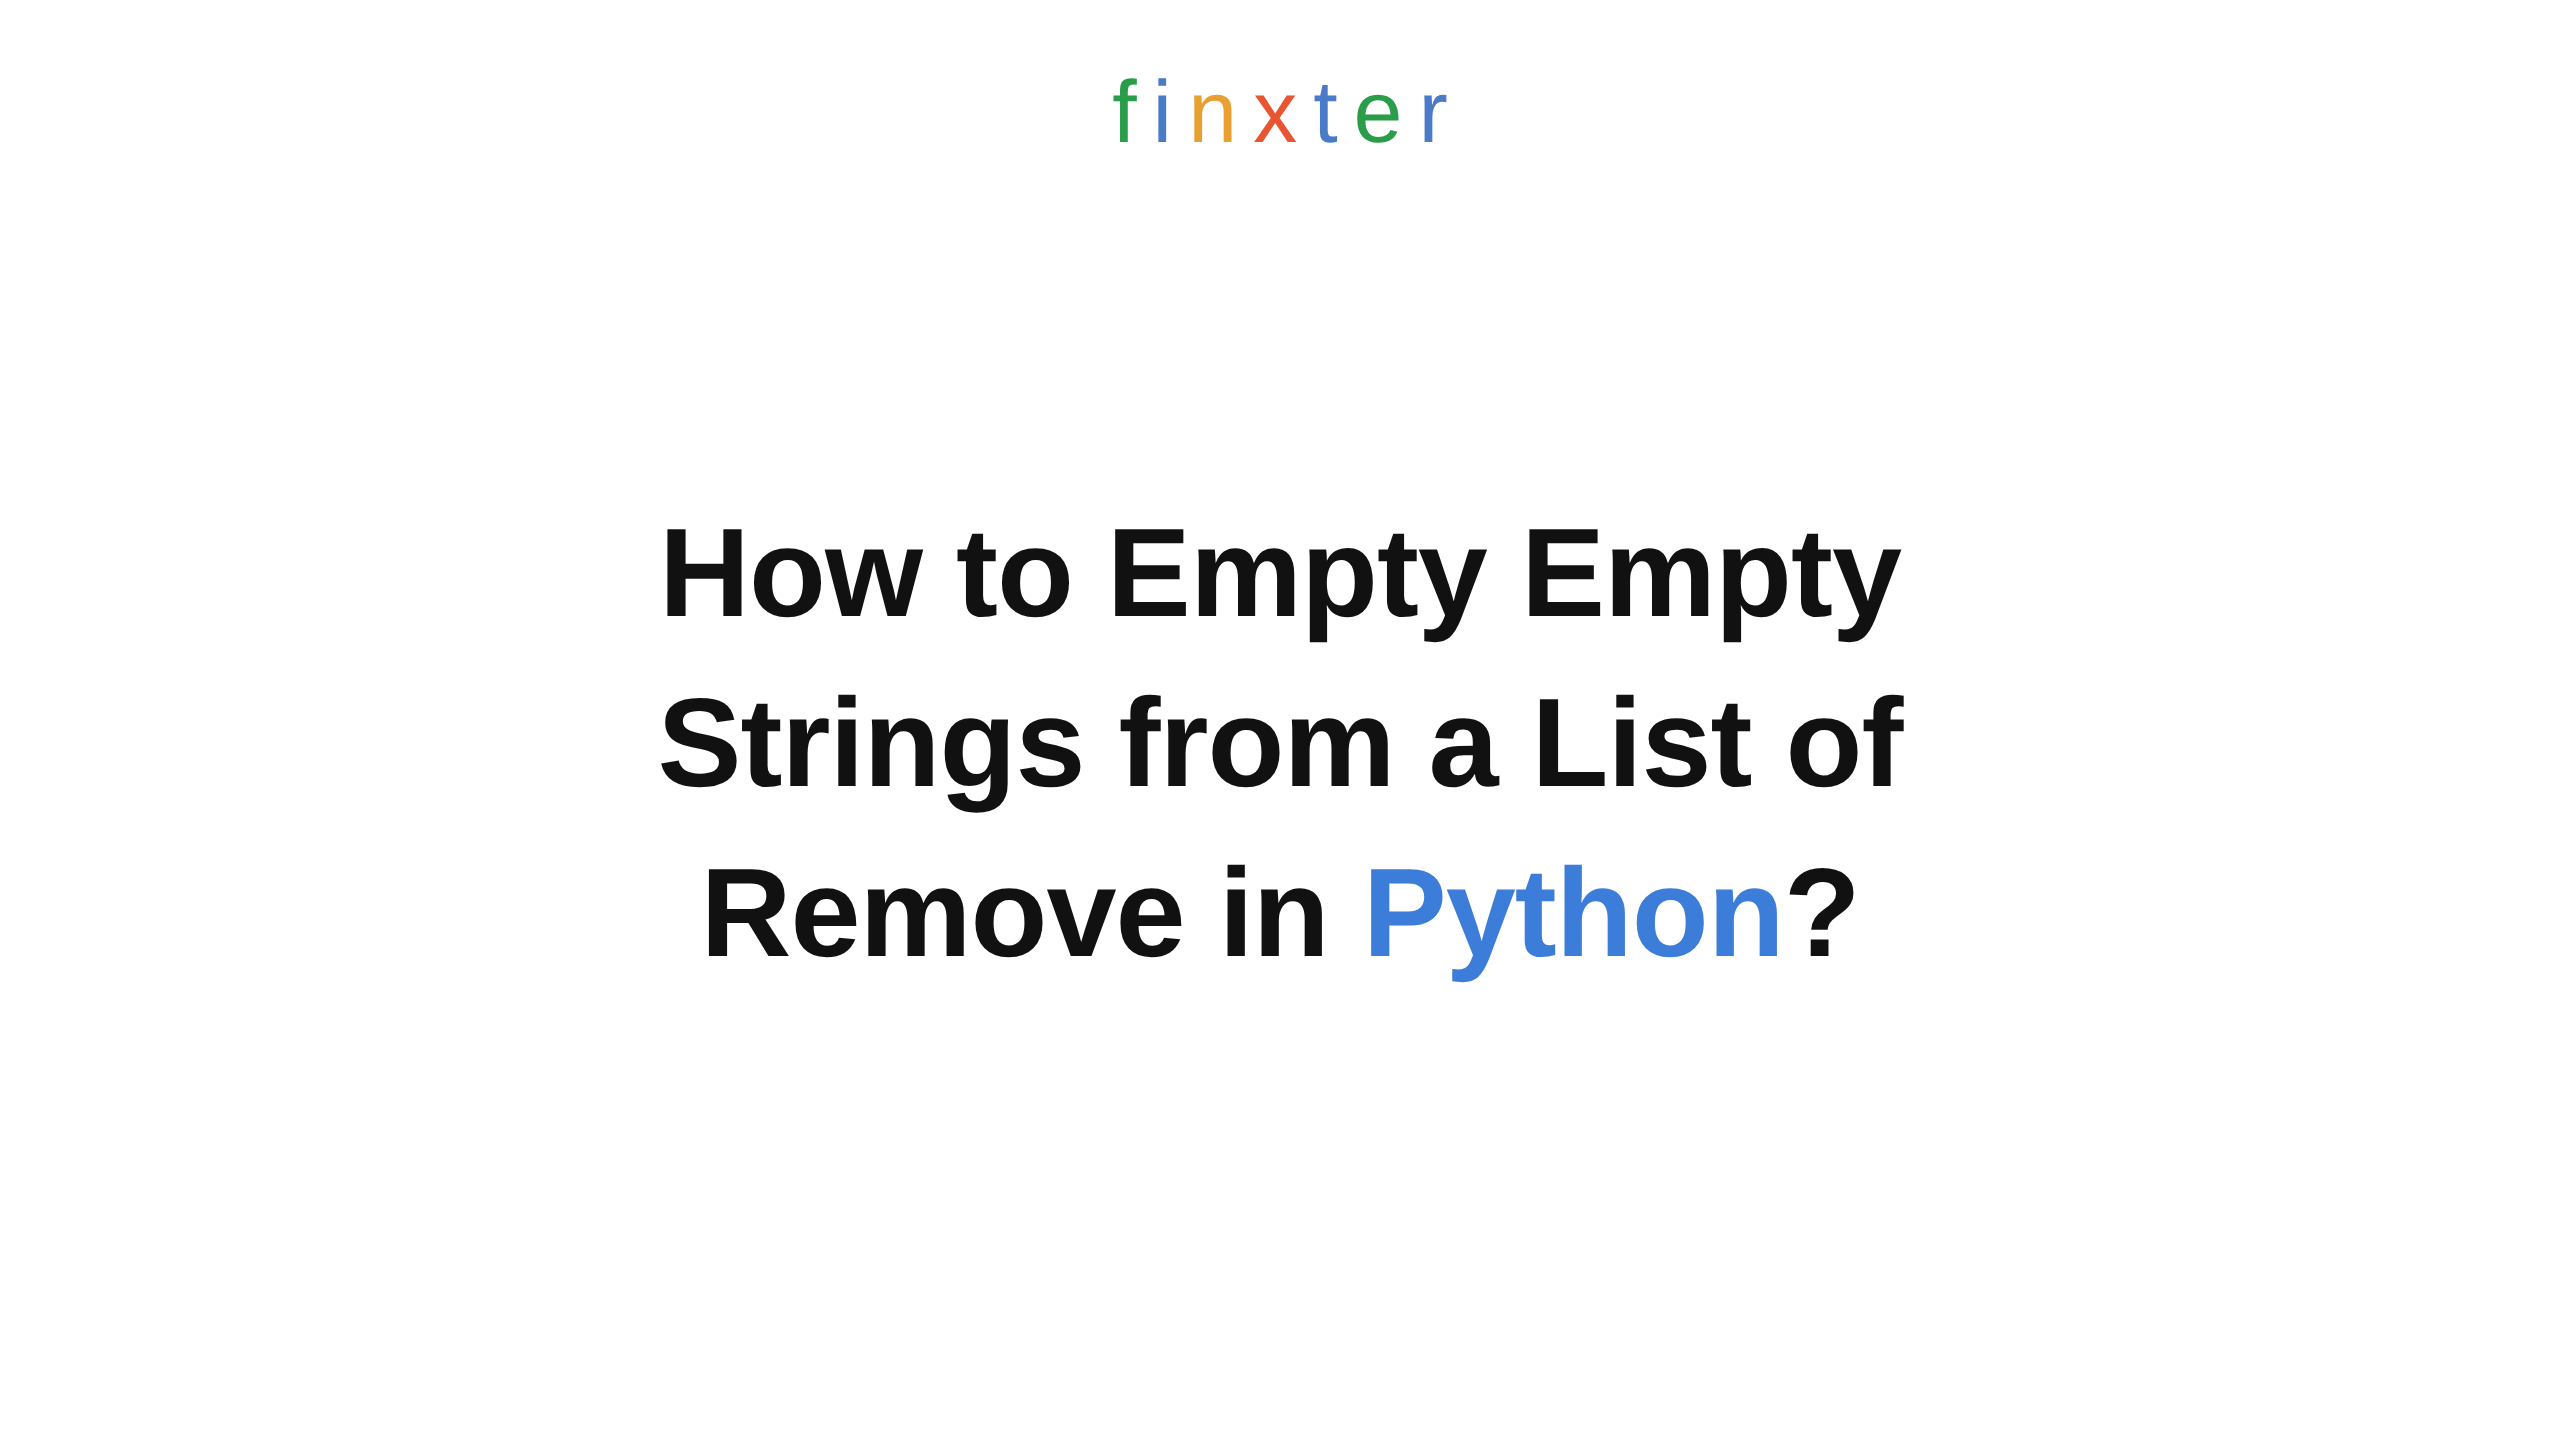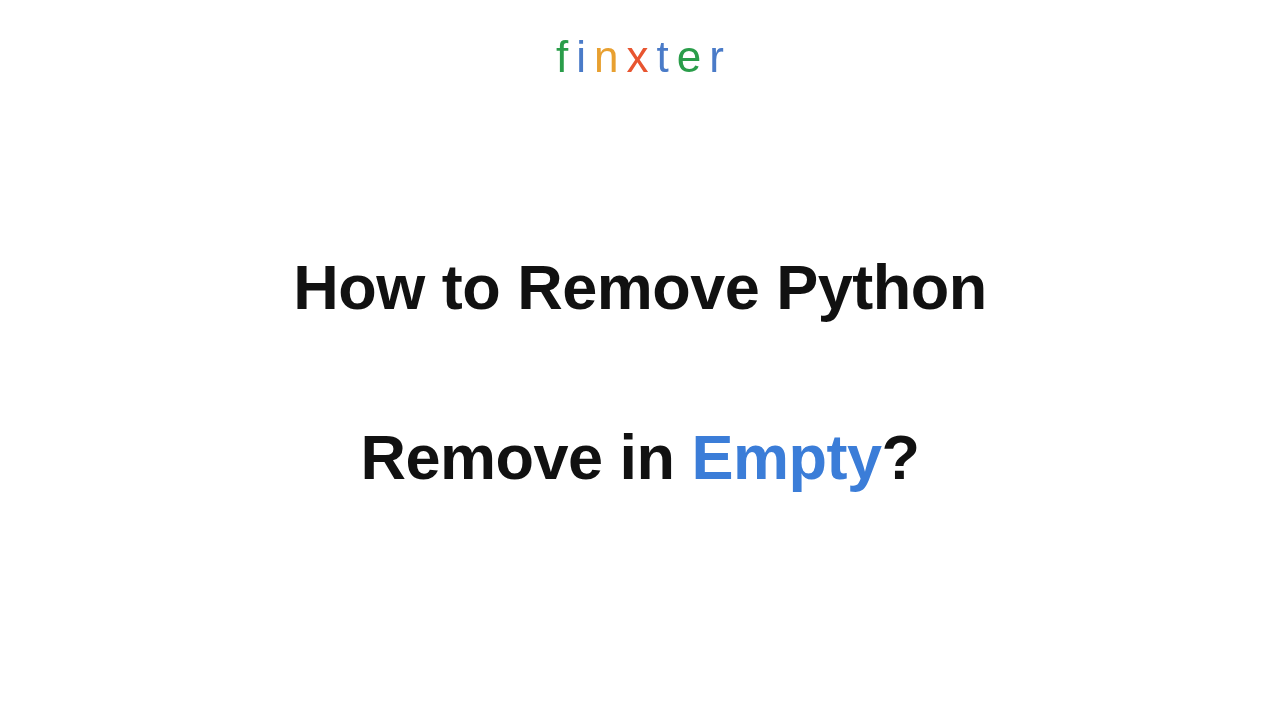--- a/index.html
+++ b/index.html
@@ -61,17 +61,17 @@
   <span class="logo-letter logo-i1">i</span>
   <span class="logo-letter logo-n">n</span>
   <span class="logo-letter logo-x">x</span>
   <span class="logo-letter logo-t">t</span>
   <span class="logo-letter logo-e">e</span>
   <span class="logo-letter logo-r">r</span>
 </div>
 
 <div class="title-container">
   <h1 class="title">
-    <span>How to Remove Python</span><br>
-    <br>
-    <span>Remove in </span><span class="title-highlight">Empty</span><span>?</span>
+    <span>How to Empty Empty</span><br>
+    <span>Strings from a List of</span><br>
+    <span>Remove in </span><span class="title-highlight">Python</span><span>?</span>
   </h1>
 </div>
 
 </body></html>

